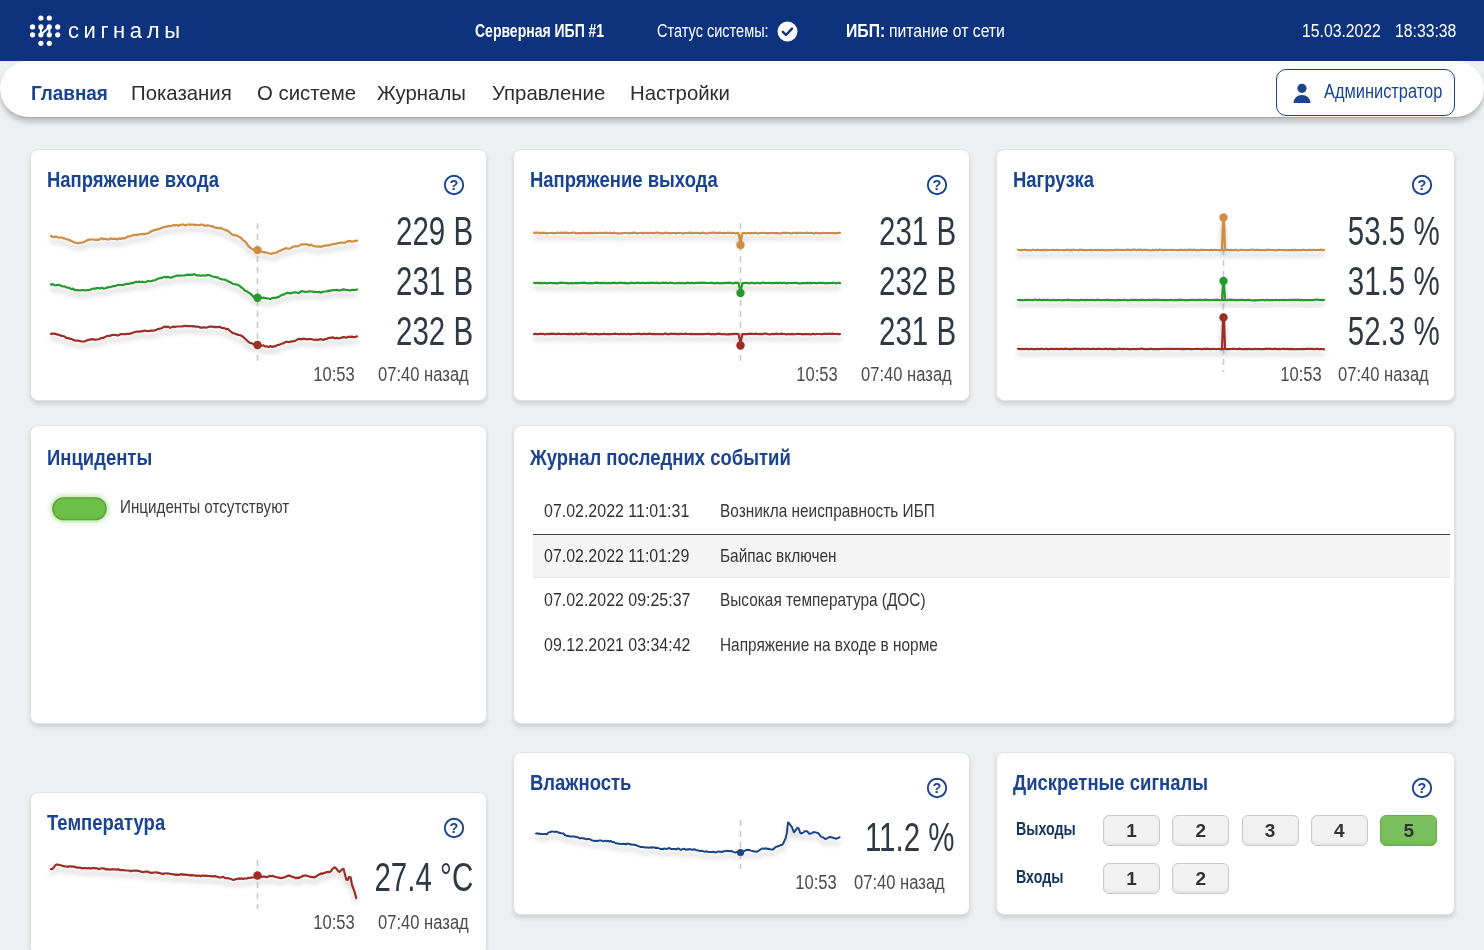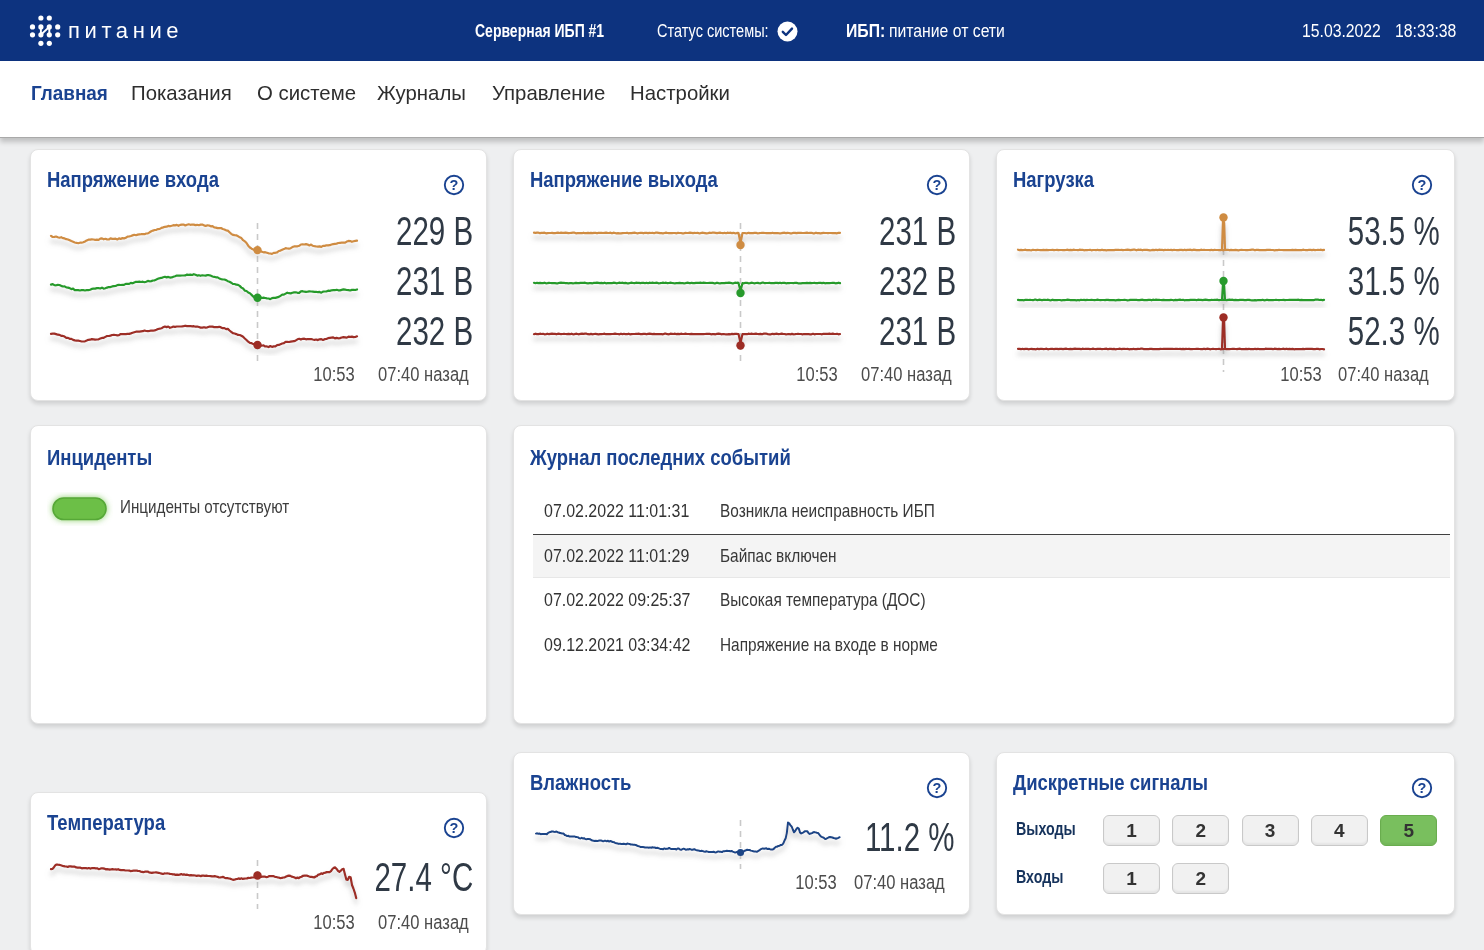--- a/index.html
+++ b/index.html
@@ -1,21 +1,21 @@
 <!DOCTYPE html>
 <html><head><meta charset="utf-8">
 <style>
 * { margin:0; padding:0; box-sizing:border-box; }
 html,body { width:1484px; height:950px; overflow:hidden; }
 body { font-family:"Liberation Sans", sans-serif; background:#eeeff0; position:relative; }
 header { position:absolute; left:0; top:0; width:1484px; height:61px; background:#0d337f; }
 .brand { position:absolute; left:68px; top:18px; color:#fff; font-size:22px; letter-spacing:4.6px; font-weight:400; }
 .htx { position:absolute; top:21px; color:#fff; font-size:17.5px; transform:scaleX(0.9); transform-origin:0 50%; white-space:nowrap; }
 .hbold { font-weight:bold; }
-nav { position:absolute; left:0; top:61px; width:1484px; height:77px; background:#fff; border-bottom:1px solid #a9a9a9; box-shadow:0 4px 5px rgba(0,0,0,.2); }
+nav { position:absolute; left:0; top:61px; width:1484px; height:57px; background:#fff; border-bottom:1px solid #a9a9a9; box-shadow:0 4px 5px rgba(0,0,0,.2);border-radius:30px; }
 .nitem { position:absolute; top:20px; font-size:21px; color:#2e2e2e; transform:scaleX(0.97); transform-origin:0 50%; white-space:nowrap; }
 .nitem.active { transform:scaleX(0.90); }
 .nitem.active { color:#1a4391; font-weight:bold; }
 .adminbtn { position:absolute; right:29px; top:8px; width:179px; height:47px; border:1.6px solid #1a4391; border-radius:10px; color:#1a4391; }
 .card { position:absolute; background:#fff; border:1px solid #e3e3e3; border-radius:8px; box-shadow:0 3px 4px rgba(0,0,0,.13); }
 .ctitle { position:absolute; left:16px; top:17px; font-size:22px; font-weight:bold; color:#1a4391; transform:scaleX(0.84); transform-origin:0 0; white-space:nowrap; }
 .help { position:absolute; right:21px; top:24px; }
 .chart { position:absolute; left:0; top:0; }
 .val { position:absolute; font-size:41px; color:#2f3945; transform:scaleX(0.72); transform-origin:100% 50%; white-space:nowrap; }
 .lbl { position:absolute; font-size:19.5px; color:#4c4c4c; transform:scaleX(0.85); transform-origin:100% 50%; white-space:nowrap; }
@@ -38,39 +38,46 @@
       <circle cx="12.9" cy="13.9" r="2.6" fill="#fff"></circle>
       <circle cx="21.3" cy="13.9" r="2.6" fill="#fff"></circle>
       <circle cx="29.7" cy="13.9" r="2.6" fill="#fff"></circle>
       <circle cx="4.5" cy="21.8" r="2.6" fill="#fff"></circle>
       <circle cx="12.9" cy="21.8" r="2.6" fill="#fff"></circle>
       <circle cx="21.3" cy="21.8" r="2.6" fill="#fff"></circle>
       <circle cx="29.7" cy="21.8" r="2.6" fill="#fff"></circle>
       <circle cx="12.9" cy="30.3" r="2.6" fill="#fff"></circle>
       <circle cx="21.3" cy="30.3" r="2.6" fill="#fff"></circle>
     </svg>
-    <div class="brand">питание</div>
+    <div class="brand">сигналы</div>
     <div class="htx hbold" style="left:475px;transform:scaleX(0.8)">Серверная ИБП #1</div>
     <div class="htx" style="left:657px;transform:scaleX(0.83)">Статус системы:</div>
     <svg style="position:absolute;left:777px;top:21px" width="21" height="21" viewBox="0 0 21 21">
       <circle cx="10.5" cy="10.5" r="10" fill="#fff"></circle>
       <path d="M5.8 10.8l3.2 3.2 6-6.4" fill="none" stroke="#0d337f" stroke-width="2.4" stroke-linecap="round" stroke-linejoin="round"></path>
     </svg>
     <div class="htx hbold" style="left:846px">ИБП:</div>
     <div class="htx" style="left:889px">питание от сети</div>
     <div class="htx" style="left:1302px">15.03.2022</div>
     <div class="htx" style="left:1395px">18:33:38</div>
   </header>
 <nav>
     <div class="nitem active" style="left:31px">Главная</div>
     <div class="nitem" style="left:131px">Показания</div>
     <div class="nitem" style="left:257px">О системе</div>
     <div class="nitem" style="left:377px">Журналы</div>
     <div class="nitem" style="left:492px">Управление</div>
     <div class="nitem" style="left:630px">Настройки</div>
+    <div class="adminbtn">
+      <div style="position:absolute;left:14px;top:12px"><svg width="22" height="22" viewBox="0 0 22 22">
+          <circle cx="11" cy="6.3" r="4.6" fill="#1a4391"></circle>
+          <path d="M2.6 21c0-4.9 3.8-8 8.4-8s8.4 3.1 8.4 8z" fill="#1a4391"></path>
+        </svg></div>
+      <span style="position:absolute;left:47px;top:10px;font-size:20px;transform:scaleX(0.82);transform-origin:0 50%;white-space:nowrap">Администратор</span>
+    </div>
   </nav>
 <div class="card" style="left:30px;top:149px;width:457px;height:252px">
     <div class="ctitle">Напряжение входа</div>
     <svg class="help" width="22" height="22" viewBox="0 0 22 22">
       <circle cx="11" cy="11" r="9.2" fill="none" stroke="#1a4391" stroke-width="1.9"></circle>
       <text x="11" y="16.1" text-anchor="middle" font-family="Liberation Sans, sans-serif" font-size="14.5" font-weight="bold" fill="#1a4391">?</text>
     </svg>
     <svg class="chart" width="457" height="252" viewBox="0 0 457 252">
       <defs>
         <filter id="sh" x="-20%" y="-20%" width="140%" height="160%">

